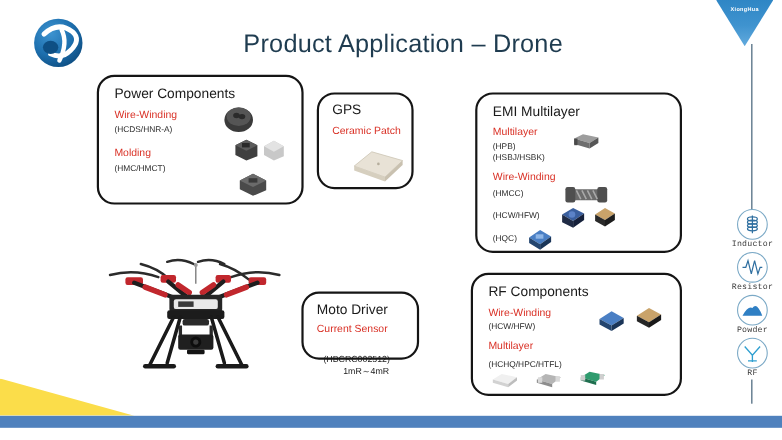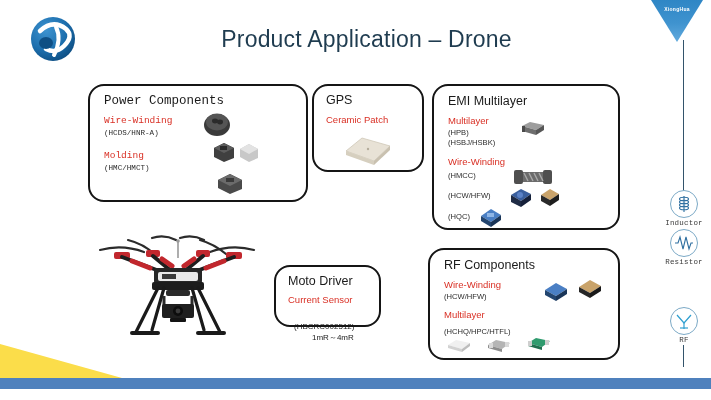--- a/index.html
+++ b/index.html
@@ -56,22 +56,22 @@
   .box{
     position:absolute;border:2px solid #151515;border-radius:16px;background:#fff;
     box-sizing:border-box;
   }
   .box-title{font-size:12.5px;color:#1a1a1a;position:absolute;}
   .red{color:#d93025;font-size:9.5px;position:absolute;white-space:nowrap;}
   .sub{color:#2b2b2b;font-size:7.6px;position:absolute;white-space:nowrap;}
   .blk{color:#1a1a1a;font-size:8px;position:absolute;white-space:nowrap;margin-top:16px;}
 
   
-  #box-power{left:88px;top:84px;width:220px;height:118px;font-family:Liberation Mono, monospace;}
-  #box-gps{left:312px;top:84px;width:112px;height:88px;}
+  #box-power{left:88px;top:68px;width:188px;height:118px;}
+  #box-gps{left:288px;top:84px;width:88px;height:88px;}
   #box-emi{left:432px;top:84px;width:188px;height:146px;}
   #box-moto{left:274px;top:265px;width:107px;height:62px;}
   #box-rf{left:428px;top:248px;width:192px;height:112px;}
 
   
   .comp{position:absolute;}
 
   .drone{position:absolute;left:92px;top:232px;width:172px;height:112px;}
 </style>
 </head>
@@ -119,20 +119,28 @@
 
   <div class="rail-item" style="top:229px">
     <div class="rail-ico">
       <svg width="26" height="26" viewBox="0 0 26 26">
         <polyline points="4,13 7,13 9,7 12,19 15,7 18,19 20,13 22,13" fill="none" stroke="#2f6fa0" stroke-width="1.1"></polyline>
       </svg>
     </div>
     <div class="rail-label">Resistor</div>
   </div>
 
+  <div class="rail-item" style="top:268px">
+    <div class="rail-ico">
+      <svg width="26" height="26" viewBox="0 0 26 26">
+        <path d="M4 18 Q9 9 13 11 Q17 5 22 18 Z" fill="#2f7fc4"></path>
+      </svg>
+    </div>
+    <div class="rail-label">Powder</div>
+  </div>
 
   <div class="rail-item" style="top:307px">
     <div class="rail-ico">
       <svg width="26" height="26" viewBox="0 0 26 26">
         <g stroke="#2f9fd0" stroke-width="1.2" fill="none">
           <path d="M6 7 L13 15 L20 7"></path>
           <path d="M13 15 v6"></path>
           <path d="M9 20 h8"></path>
         </g>
       </svg>

